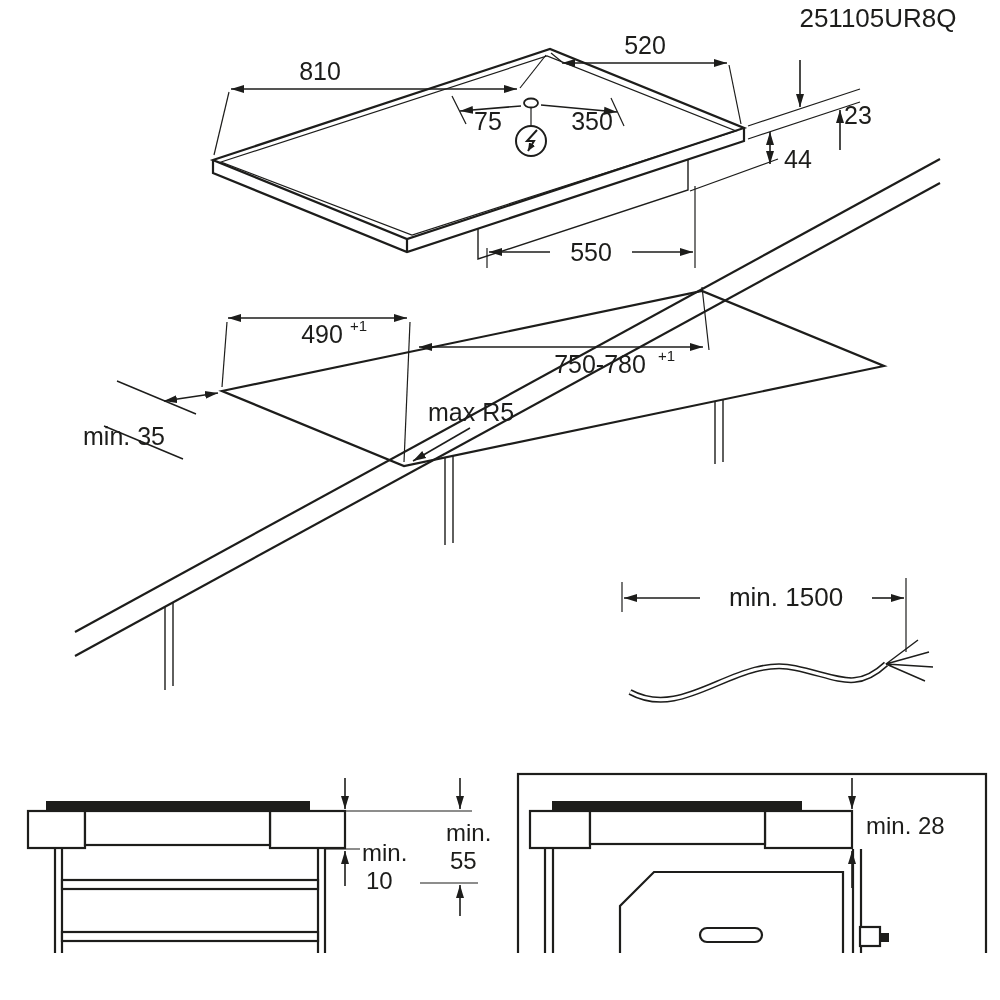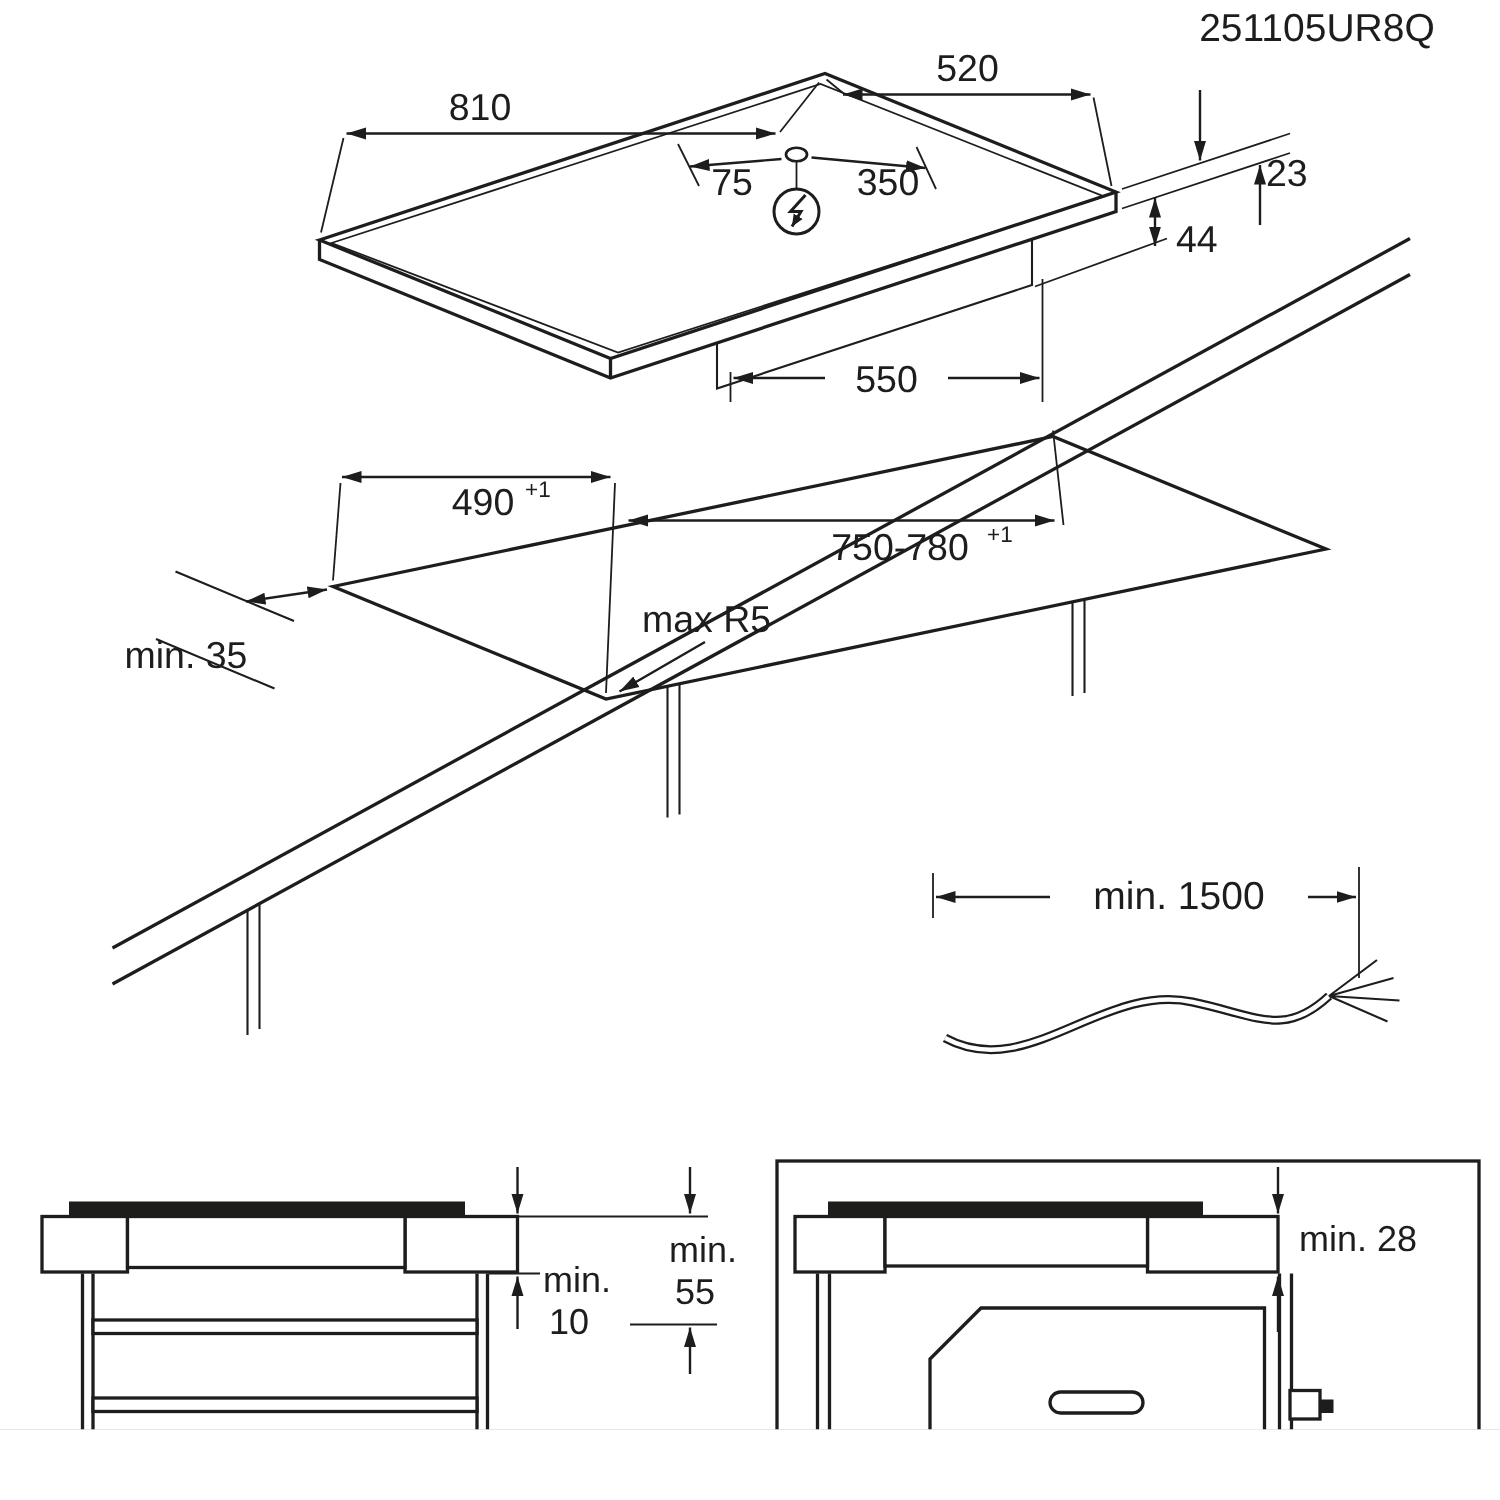--- a/index.html
+++ b/index.html
@@ -1,16 +1,16 @@
 <!DOCTYPE html>
 <html><head>
 <meta charset="utf-8">
 <style>
   html,body{margin:0;padding:0;background:#ffffff;}
-  .page{width:1000px;height:953px;background:#0ea5e9;position:relative;overflow:hidden;}
+  .page{width:1000px;height:953px;background:#22c55e;position:relative;overflow:hidden;}
   svg{display:block;}
   .ln{fill:none;stroke:#1d1d1b;}
   .o2{stroke-width:2.2;}
   .o1{stroke-width:1.4;}
   .d{stroke-width:1.6;}
   .e{stroke-width:1.2;}
   .fillw{fill:#ffffff;stroke:#1d1d1b;}
   .fillb{fill:#1d1d1b;stroke:none;}
   .t{font-family:"Liberation Sans",sans-serif;font-size:25px;fill:#1d1d1b;stroke:none;}
   .t24{font-size:24px;}

